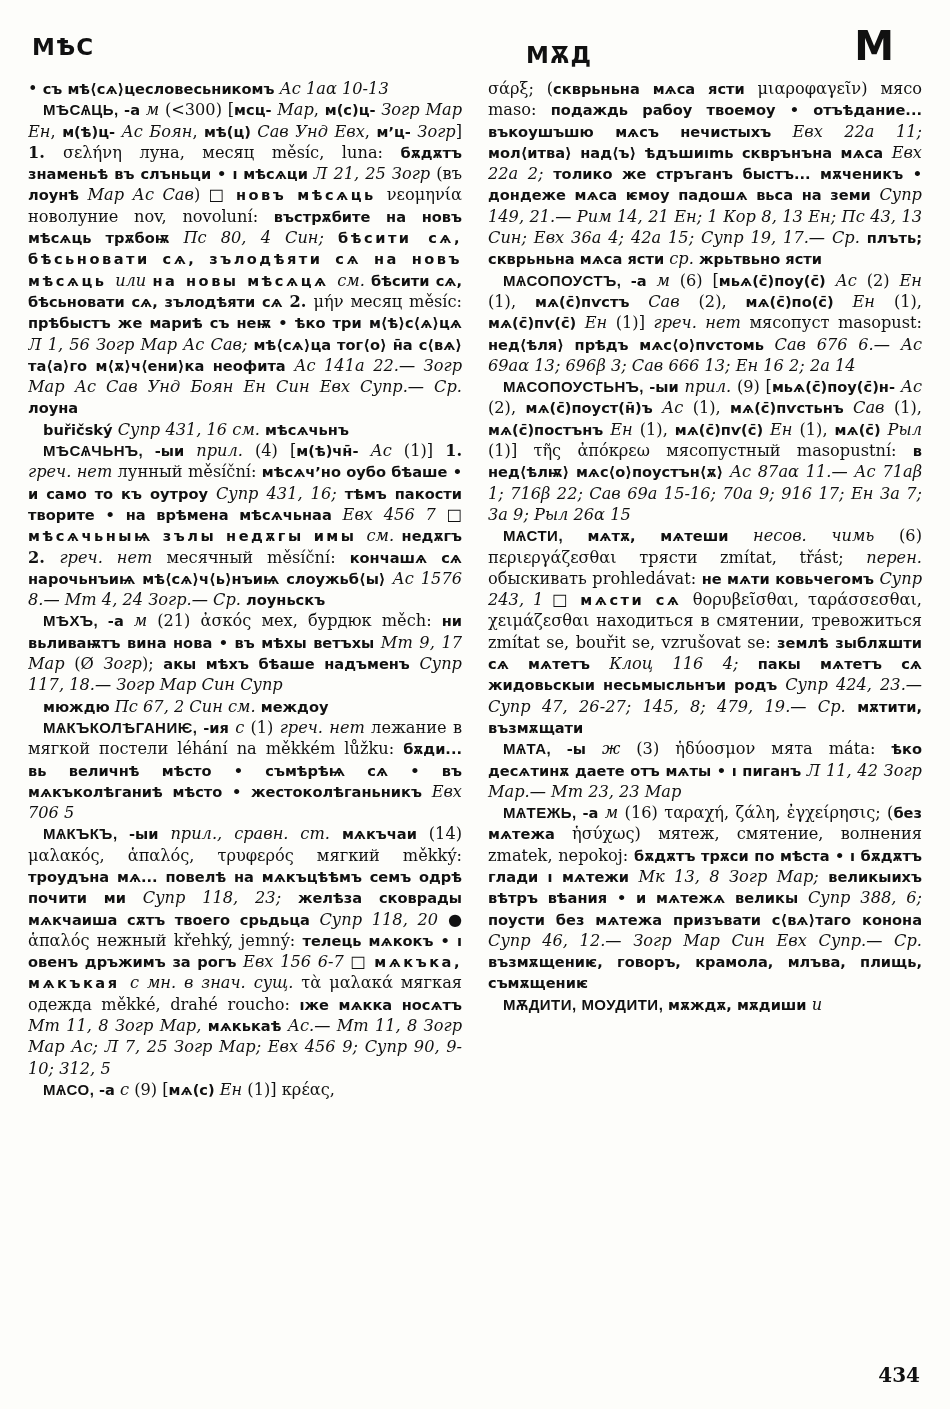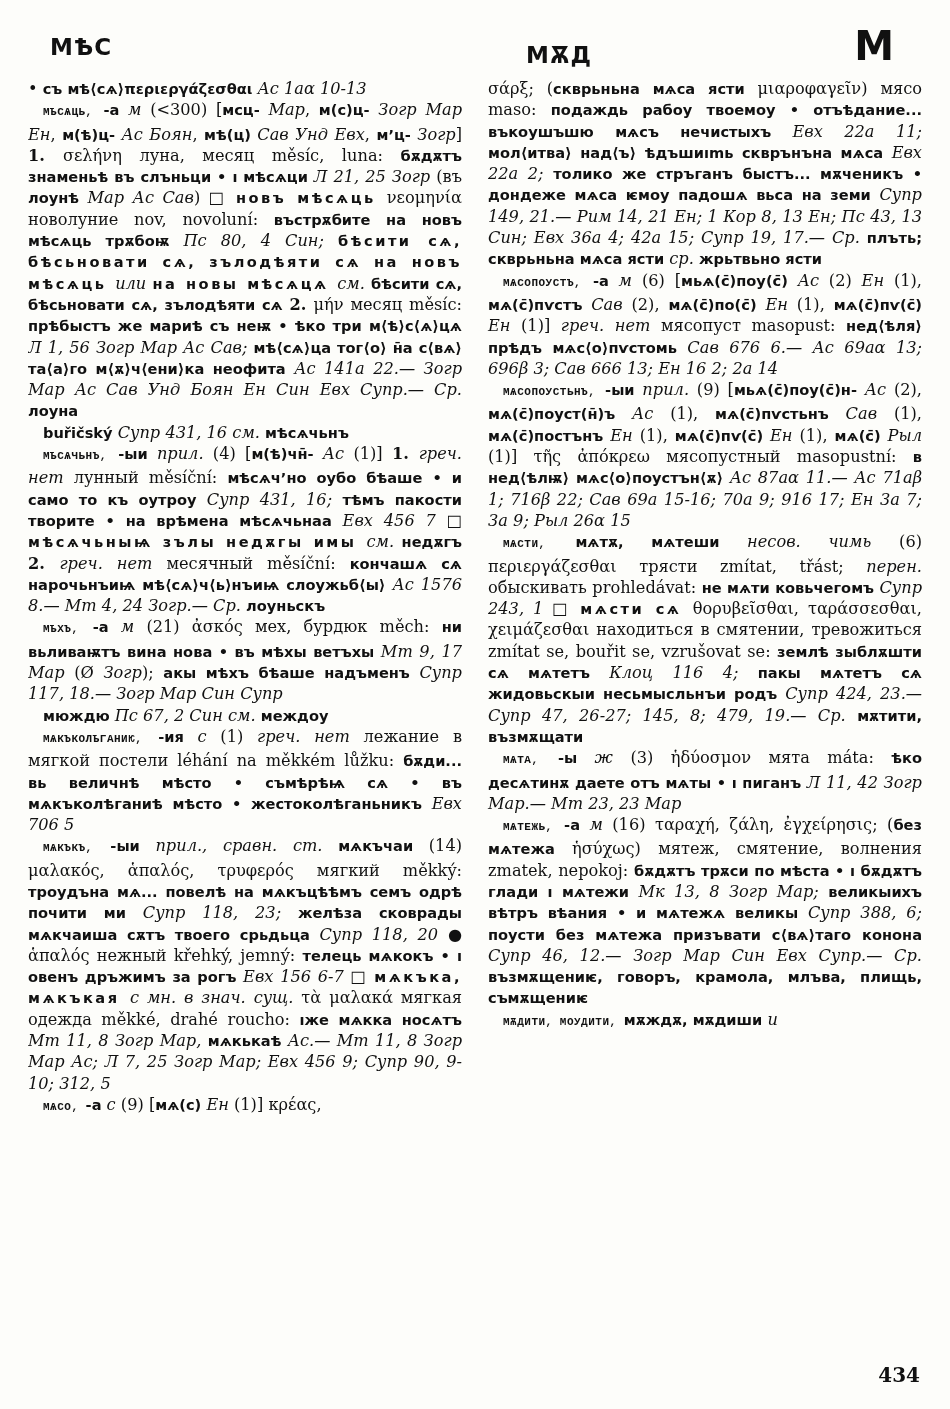--- a/index.html
+++ b/index.html
@@ -19,21 +19,21 @@
   .running-heads {
     position: relative;
     height: 52px;
   }
   .guide {
     font-family: "DejaVu Sans", sans-serif;
     font-weight: bold;
     font-size: 23px;
     letter-spacing: 1px;
   }
-  .guide-left  { position: absolute; left: 22px; top: 8px; }
+  .guide-left  { position: absolute; left: 4px; top: 8px; }
   .guide-center{ position: absolute; left: 498px; top: 16px; }
   .section-letter {
     position: absolute; right: 28px; top: 0;
     font-family: "DejaVu Sans", sans-serif;
     font-weight: bold;
     font-size: 40px;
     line-height: 1;
   }
   .columns {
     display: flex;
@@ -48,21 +48,21 @@
     line-height: 21.3px;
   }
   .para { margin: 0; }
   .para.indent { text-indent: 15px; }
   
   .run-n { font-family: "DejaVu Serif", serif; }
   .run-i { font-family: "DejaVu Serif", serif; font-style: italic; }
   .run-d { font-family: "DejaVu Serif", serif; font-weight: bold; }
   .run-b { font-family: "DejaVu Sans", sans-serif; font-weight: bold; font-size: 14.6px; }
   .run-s { font-family: "DejaVu Sans", sans-serif; font-weight: bold; font-size: 14.6px; letter-spacing: 2.5px; }
-  .run-h { font-family: Liberation Mono, monospace; font-weight: bold; font-size: 11px; letter-spacing: 0.5px; }
+  .run-h { font-family: Liberation Sans, sans-serif; font-weight: bold; font-size: 15px; letter-spacing: 0.5px; }
   .footer {
     position: absolute;
     right: 30px; bottom: 22px;
     font-family: "DejaVu Serif", serif;
     font-weight: bold;
     font-size: 20px;
   }
 </style>
 </head>
 <body>
@@ -70,21 +70,21 @@
 <div class="page">
 
   <div class="running-heads">
     <span class="guide guide-left">МѢС</span>
     <span class="guide guide-center">МѪД</span>
     <span class="section-letter">М</span>
   </div>
 
   <div class="columns">
     <div class="col">
-        <p class="para"><span class="run-n">•  </span><span class="run-b">съ мѣ⟨сѧ⟩περιεργάζεσθαι </span><span class="run-i">Ас 1аα 10-13</span></p>
+        <p class="para"><span class="run-n">•  </span><span class="run-b">съ мѣ⟨сѧ⟩цесловесьникомъ </span><span class="run-i">Ас 1аα 10-13</span></p>
         <p class="para indent"><span class="run-h">МѢСѦЦЬ, </span><span class="run-b">-а </span><span class="run-i">м </span><span class="run-n">(&lt;300) [</span><span class="run-b">мсц- </span><span class="run-i">Мар</span><span class="run-n">, </span><span class="run-b">м(с)ц- </span><span class="run-i">Зогр Мар Ен</span><span class="run-n">, </span><span class="run-b">м(ѣ)ц- </span><span class="run-i">Ас Боян</span><span class="run-n">, </span><span class="run-b">мѣ(ц) </span><span class="run-i">Сав Унд Евх</span><span class="run-n">, </span><span class="run-b">м’ц- </span><span class="run-i">Зогр</span><span class="run-n">] </span><span class="run-d">1. </span><span class="run-n">σελήνη луна, месяц měsíc, luna: </span><span class="run-b">бѫдѫтъ знаменьѣ въ слъньци • ı мѣсѧци </span><span class="run-i">Л 21, 25 Зогр </span><span class="run-n">(въ </span><span class="run-b">лоунѣ </span><span class="run-i">Мар Ас Сав</span><span class="run-n">) □ </span><span class="run-s">новъ мѣсѧць </span><span class="run-n">νεομηνία новолуние nov, novoluní: </span><span class="run-b">въстрѫбите на новъ мѣсѧць трѫбоѭ </span><span class="run-i">Пс 80, 4 Син; </span><span class="run-s">бѣсити сѧ, бѣсьновати сѧ, зълодѣяти сѧ на новъ мѣсѧць </span><span class="run-i">или </span><span class="run-s">на новы мѣсѧцѧ </span><span class="run-i">см. </span><span class="run-b">бѣсити сѧ, бѣсьновати сѧ, зълодѣяти сѧ </span><span class="run-d">2. </span><span class="run-n">μήν месяц měsíc: </span><span class="run-b">прѣбыстъ же мариѣ съ неѭ • ѣко три м⟨ѣ⟩с⟨ѧ⟩цѧ </span><span class="run-i">Л 1, 56 Зогр Мар Ас Сав; </span><span class="run-b">мѣ⟨сѧ⟩ца тог⟨о⟩ н̄а с⟨вѧ⟩та⟨а⟩го м⟨ѫ⟩ч⟨ени⟩ка неофита </span><span class="run-i">Ас 141а 22.— Зогр Мар Ас Сав Унд Боян Ен Син Евх Супр.— Ср. </span><span class="run-b">лоуна</span></p>
         <p class="para indent"><span class="run-b">buřičský </span><span class="run-i">Супр 431, 16 см. </span><span class="run-b">мѣсѧчьнъ</span></p>
         <p class="para indent"><span class="run-h">МѢСѦЧЬНЪ, </span><span class="run-b">-ыи </span><span class="run-i">прил. </span><span class="run-n">(4) [</span><span class="run-b">м(ѣ)чн̄- </span><span class="run-i">Ас </span><span class="run-n">(1)] </span><span class="run-d">1. </span><span class="run-i">греч. нет </span><span class="run-n">лунный měsíční: </span><span class="run-b">мѣсѧч’но оубо бѣаше • и само то къ оутроу </span><span class="run-i">Супр 431, 16; </span><span class="run-b">тѣмъ пакости творите • на врѣмена мѣсѧчьнаа </span><span class="run-i">Евх 456 7 </span><span class="run-n">□ </span><span class="run-s">мѣсѧчьныѩ зълы недѫгы имы </span><span class="run-i">см. </span><span class="run-b">недѫгъ </span><span class="run-d">2. </span><span class="run-i">греч. нет </span><span class="run-n">месячный měsíční: </span><span class="run-b">кончашѧ сѧ нарочьнъиѩ мѣ⟨сѧ⟩ч⟨ь⟩нъиѩ слоужьб⟨ы⟩ </span><span class="run-i">Ас 1576 8.— Мт 4, 24 Зогр.— Ср. </span><span class="run-b">лоуньскъ</span></p>
         <p class="para indent"><span class="run-h">МѢХЪ, </span><span class="run-b">-а </span><span class="run-i">м </span><span class="run-n">(21) ἀσκός мех, бурдюк měch: </span><span class="run-b">ни вьливаѭтъ вина нова • въ мѣхы ветъхы </span><span class="run-i">Мт 9, 17 Мар </span><span class="run-n">(Ø </span><span class="run-i">Зогр</span><span class="run-n">); </span><span class="run-b">акы мѣхъ бѣаше надъменъ </span><span class="run-i">Супр 117, 18.— Зогр Мар Син Супр</span></p>
         <p class="para indent"><span class="run-b">мюждю </span><span class="run-i">Пс 67, 2 Син см. </span><span class="run-b">междоу</span></p>
         <p class="para indent"><span class="run-h">МѦКЪКОЛѢГАНИѤ, </span><span class="run-b">-ия </span><span class="run-i">с </span><span class="run-n">(1) </span><span class="run-i">греч. нет </span><span class="run-n">лежание в мягкой постели léhání na měkkém lůžku: </span><span class="run-b">бѫди... вь величнѣ мѣсто • съмѣрѣѩ сѧ • въ мѧкъколѣганиѣ мѣсто • жестоколѣганьникъ </span><span class="run-i">Евх 706 5</span></p>
         <p class="para indent"><span class="run-h">МѦКЪКЪ, </span><span class="run-b">-ыи </span><span class="run-i">прил., сравн. ст. </span><span class="run-b">мѧкъчаи </span><span class="run-n">(14) μαλακός, ἁπαλός, τρυφερός мягкий měkký: </span><span class="run-b">троудъна мѧ... повелѣ на мѧкъцѣѣмъ семъ одрѣ почити ми </span><span class="run-i">Супр 118, 23; </span><span class="run-b">желѣза сковрады мѧкчаиша сѫтъ твоего срьдьца </span><span class="run-i">Супр 118, 20 </span><span class="run-n">● ἁπαλός нежный křehký, jemný: </span><span class="run-b">телець мѧкокъ • ı овенъ дръжимъ за рогъ </span><span class="run-i">Евх 156 6-7 </span><span class="run-n">□ </span><span class="run-s">мѧкъка, мѧкъкая </span><span class="run-i">с мн. в знач. сущ. </span><span class="run-n">τὰ μαλακά мягкая одежда měkké, drahé roucho: </span><span class="run-b">ıже мѧкка носѧтъ </span><span class="run-i">Мт 11, 8 Зогр Мар, </span><span class="run-b">мѧкькаѣ </span><span class="run-i">Ас.— Мт 11, 8 Зогр Мар Ас; Л 7, 25 Зогр Мар; Евх 456 9; Супр 90, 9-10; 312, 5</span></p>
         <p class="para indent"><span class="run-h">МѦСО, </span><span class="run-b">-а </span><span class="run-i">с </span><span class="run-n">(9) [</span><span class="run-b">мѧ(с) </span><span class="run-i">Ен </span><span class="run-n">(1)] κρέας,</span></p>
       </div>
     <div class="col">

